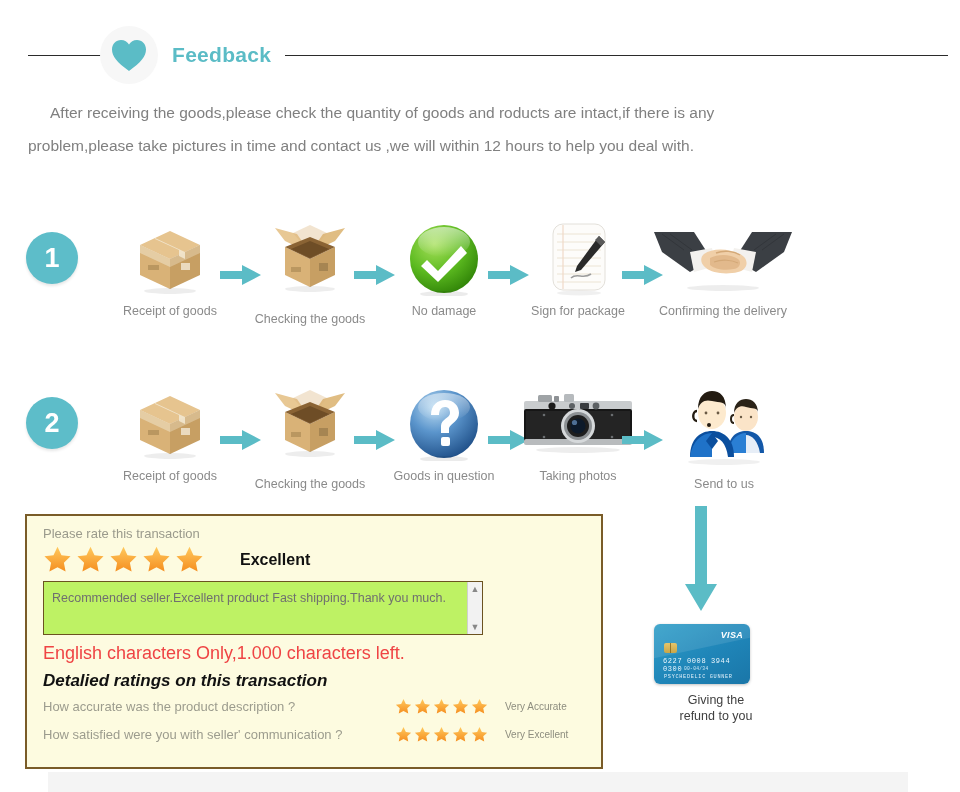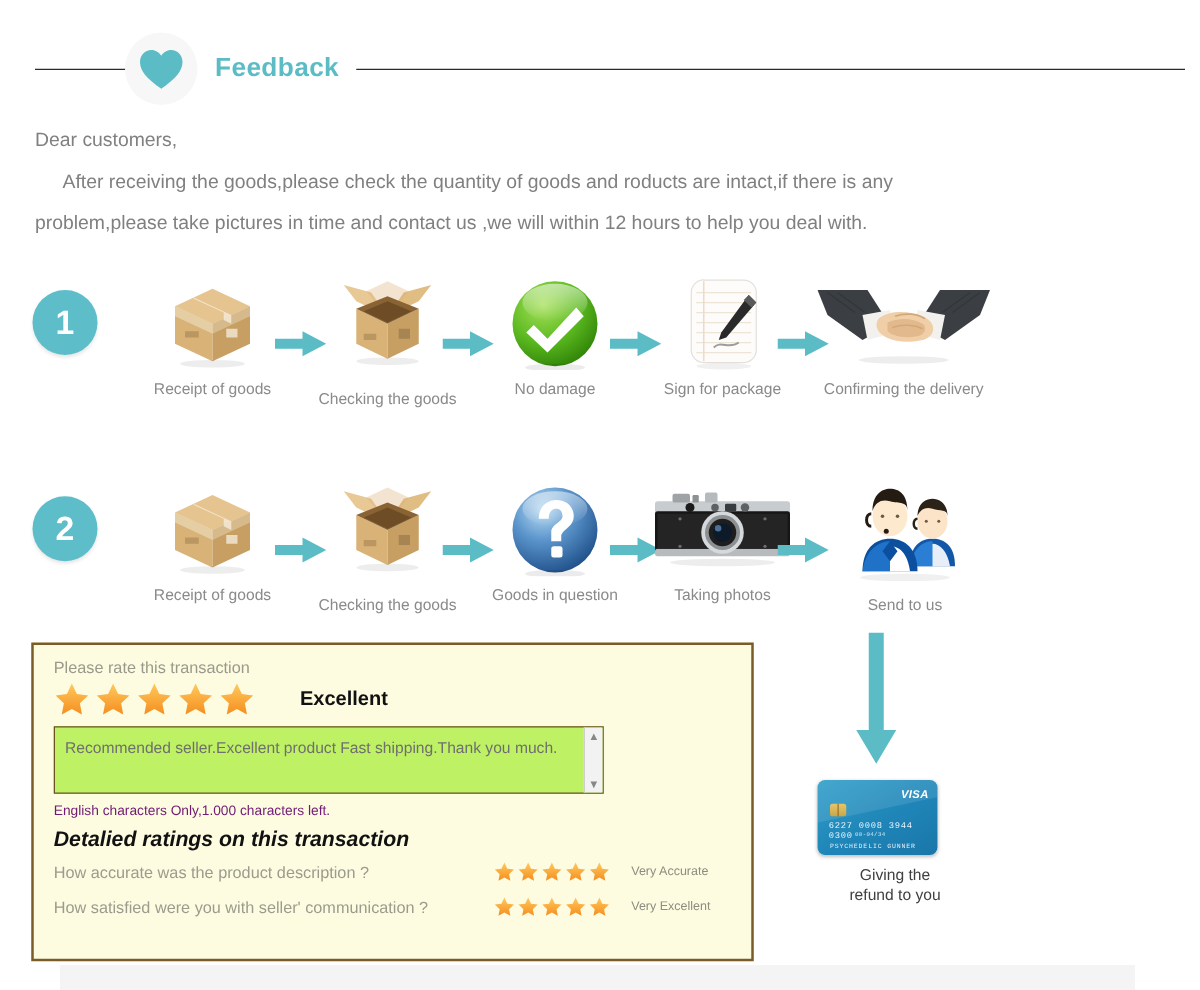--- a/index.html
+++ b/index.html
@@ -91,21 +91,21 @@
   }
   .scrollbar {
     position: absolute; right: 0; top: 0; width: 15px; height: 100%;
     background: #f2f2f2; border-left: 1px solid #cfcfcf;
     display: flex; flex-direction: column; justify-content: space-between;
   }
   .sb-btn {
     height: 14px; display:flex; align-items:center; justify-content:center;
     color: #888; font-size: 9px;
   }
-  .chars-left { color: #701a75; font-size: 11px; margin-top: 8px; }
+  .chars-left { color: #ef4444; font-size: 18px; margin-top: 8px; }
   .detail-head { color: #111; font-size: 17px; font-weight: bold; margin-top: 7px; font-style: italic; }
 
   .drow {
     display: flex; align-items: center; height: 26px; margin-top: 2px;
   }
   .drow .q { color: #9c9c8e; font-size: 13px; width: 352px; }
   .drow .stars { display: flex; width: 110px; }
   .drow .stars .sm-star { width: 17px; height: 17px; margin-right: 2px; }
   .drow .ans { color: #8d8d7f; font-size: 10px; }
 
@@ -170,21 +170,20 @@
     <div class="heart-wrap">
       <svg class="heart" viewBox="0 0 36 33">
         <path d="M18 32 C6 23.5 1 17.5 1 10.6 C1 5 5 1 10 1 C13.6 1 16.4 3 18 5.6 C19.6 3 22.4 1 26 1 C31 1 35 5 35 10.6 C35 17.5 30 23.5 18 32 Z" fill="#5bbcc6"></path>
       </svg>
     </div>
     <div class="feedback-title">Feedback</div>
     <div class="rule-right"></div>
   </div>
 
   <div class="intro">
-    <span class="l1">Dear customers,</span>
     <span class="l2">After receiving the goods,please check the quantity of goods and roducts are intact,if there is any</span>
     <span class="l3">problem,please take pictures in time and contact us ,we will within 12 hours to help you deal with.</span>
   </div>
 
   <div class="step-row row1">
     <div class="badge">1</div>
 
     <div class="cell" style="left:76px;">
       <div class="art">
         <svg width="72" height="72" viewBox="0 0 72 72">

